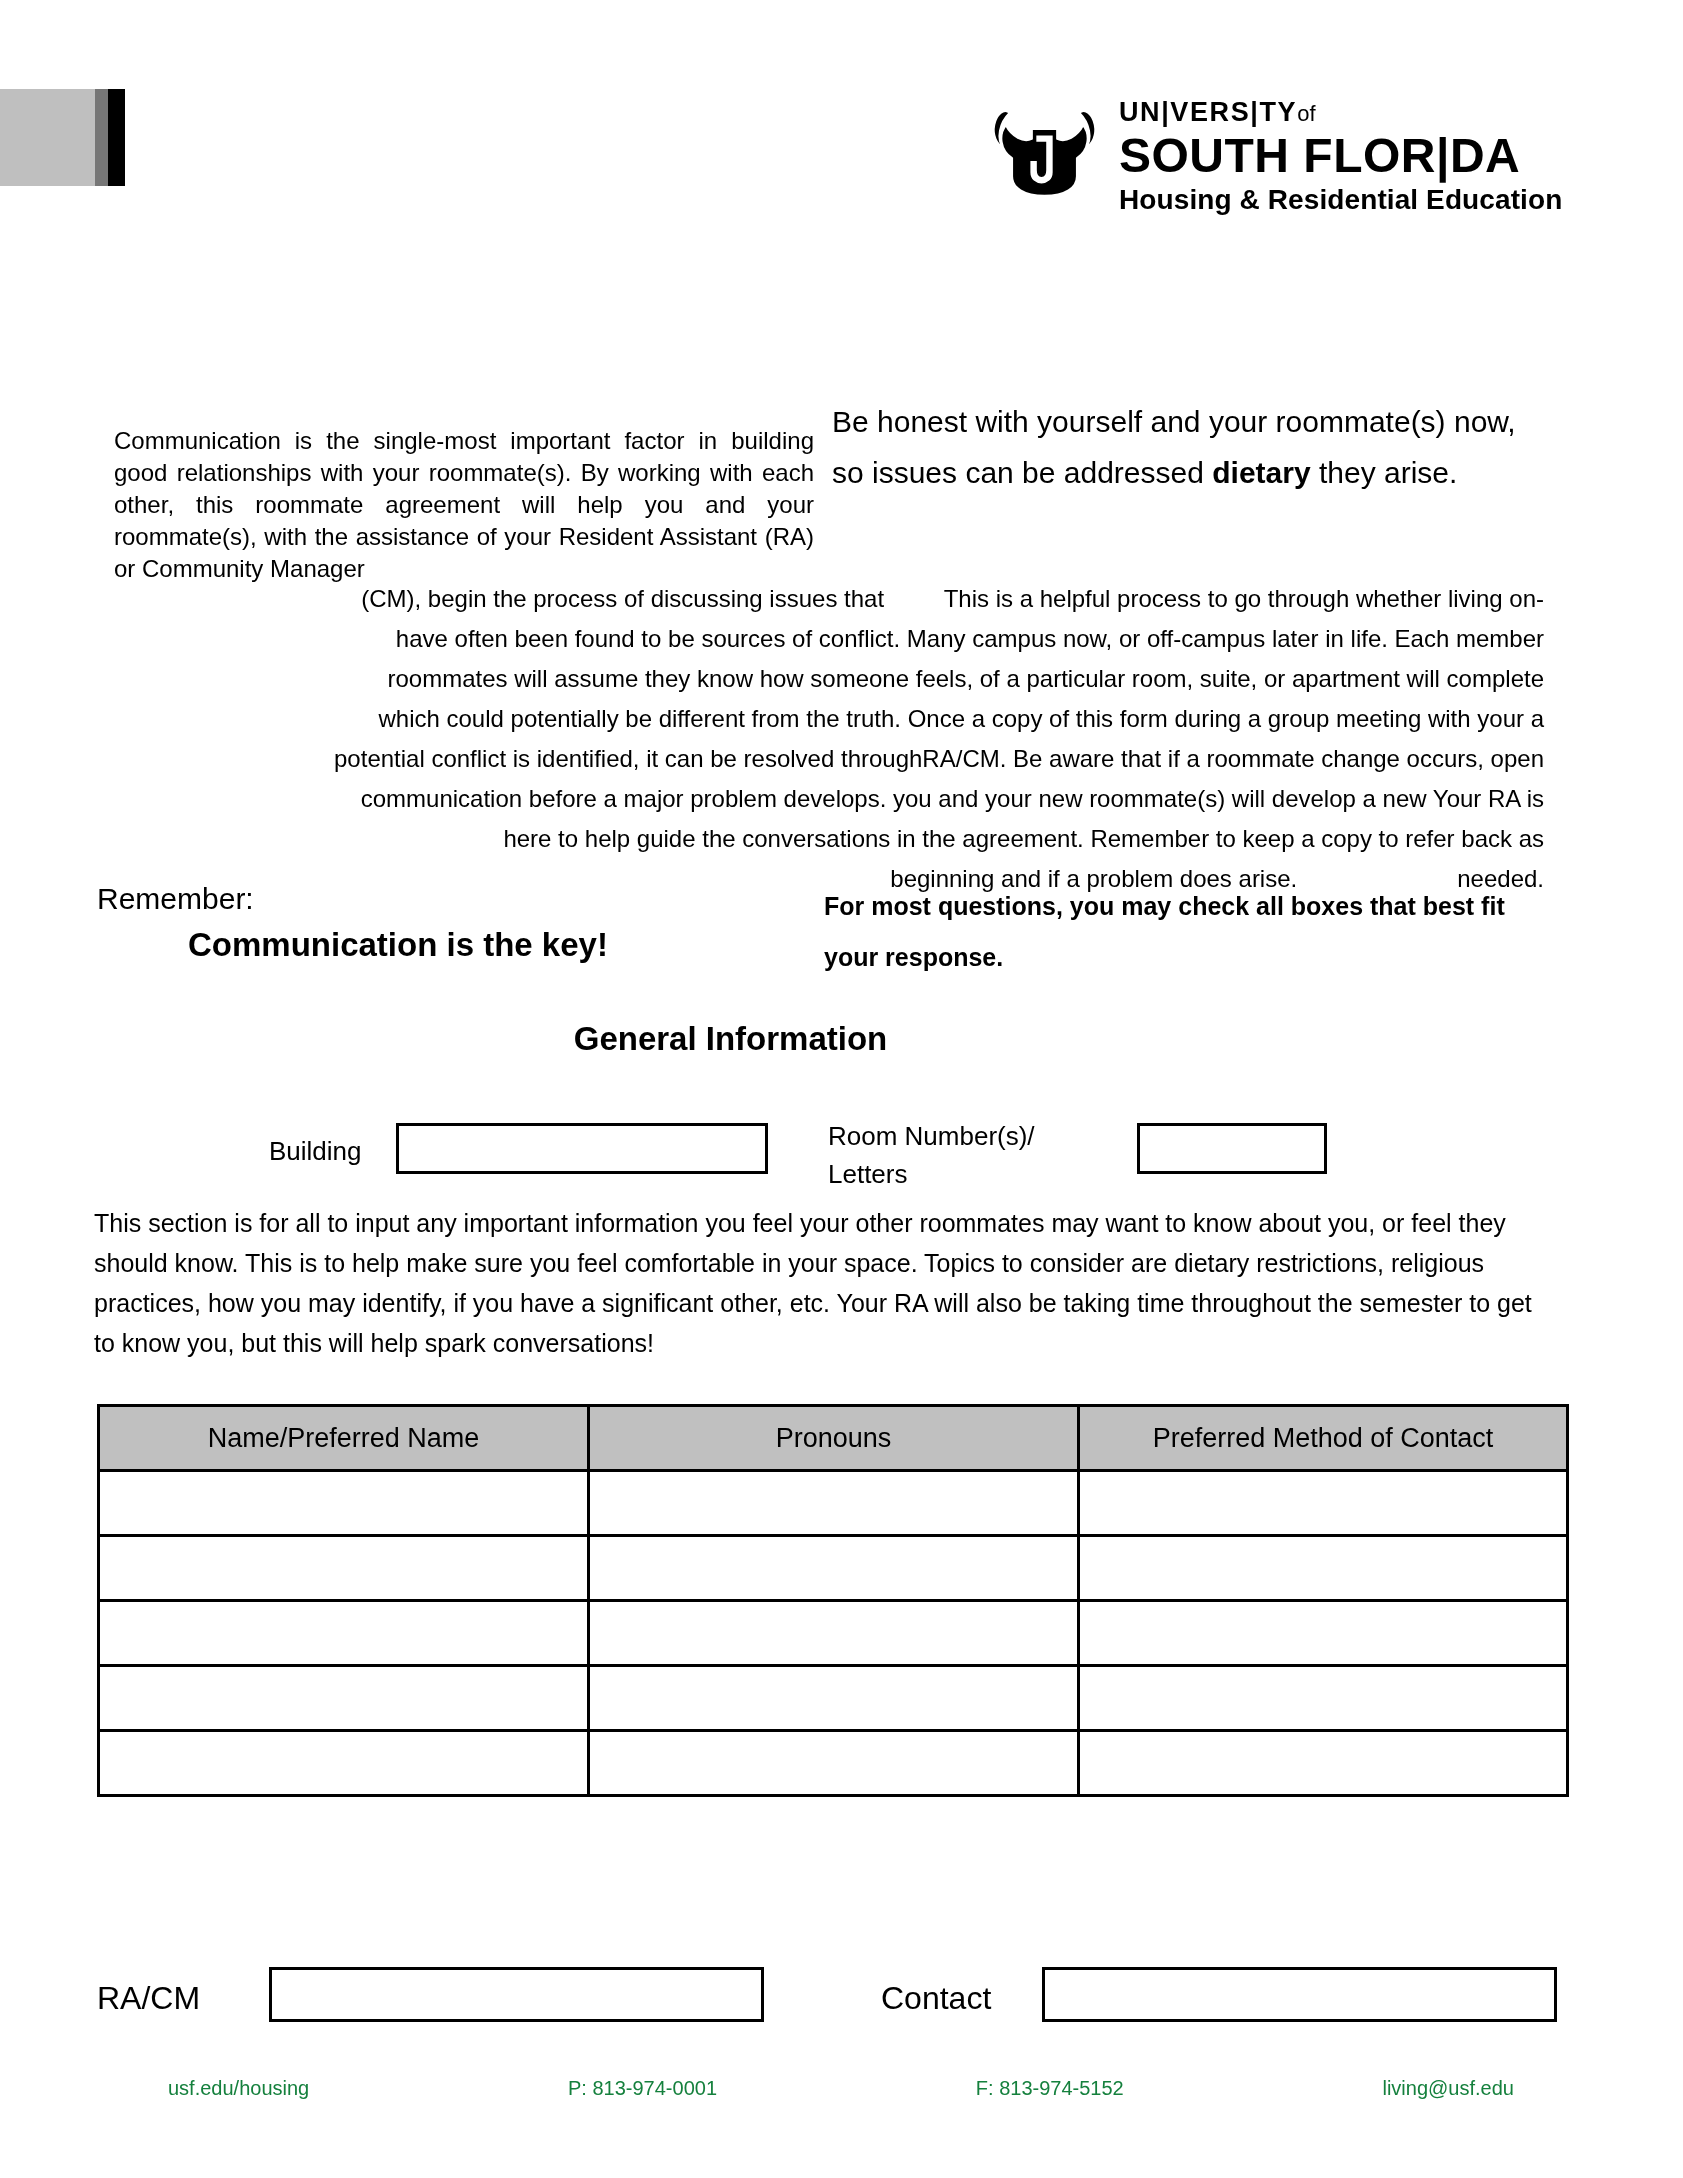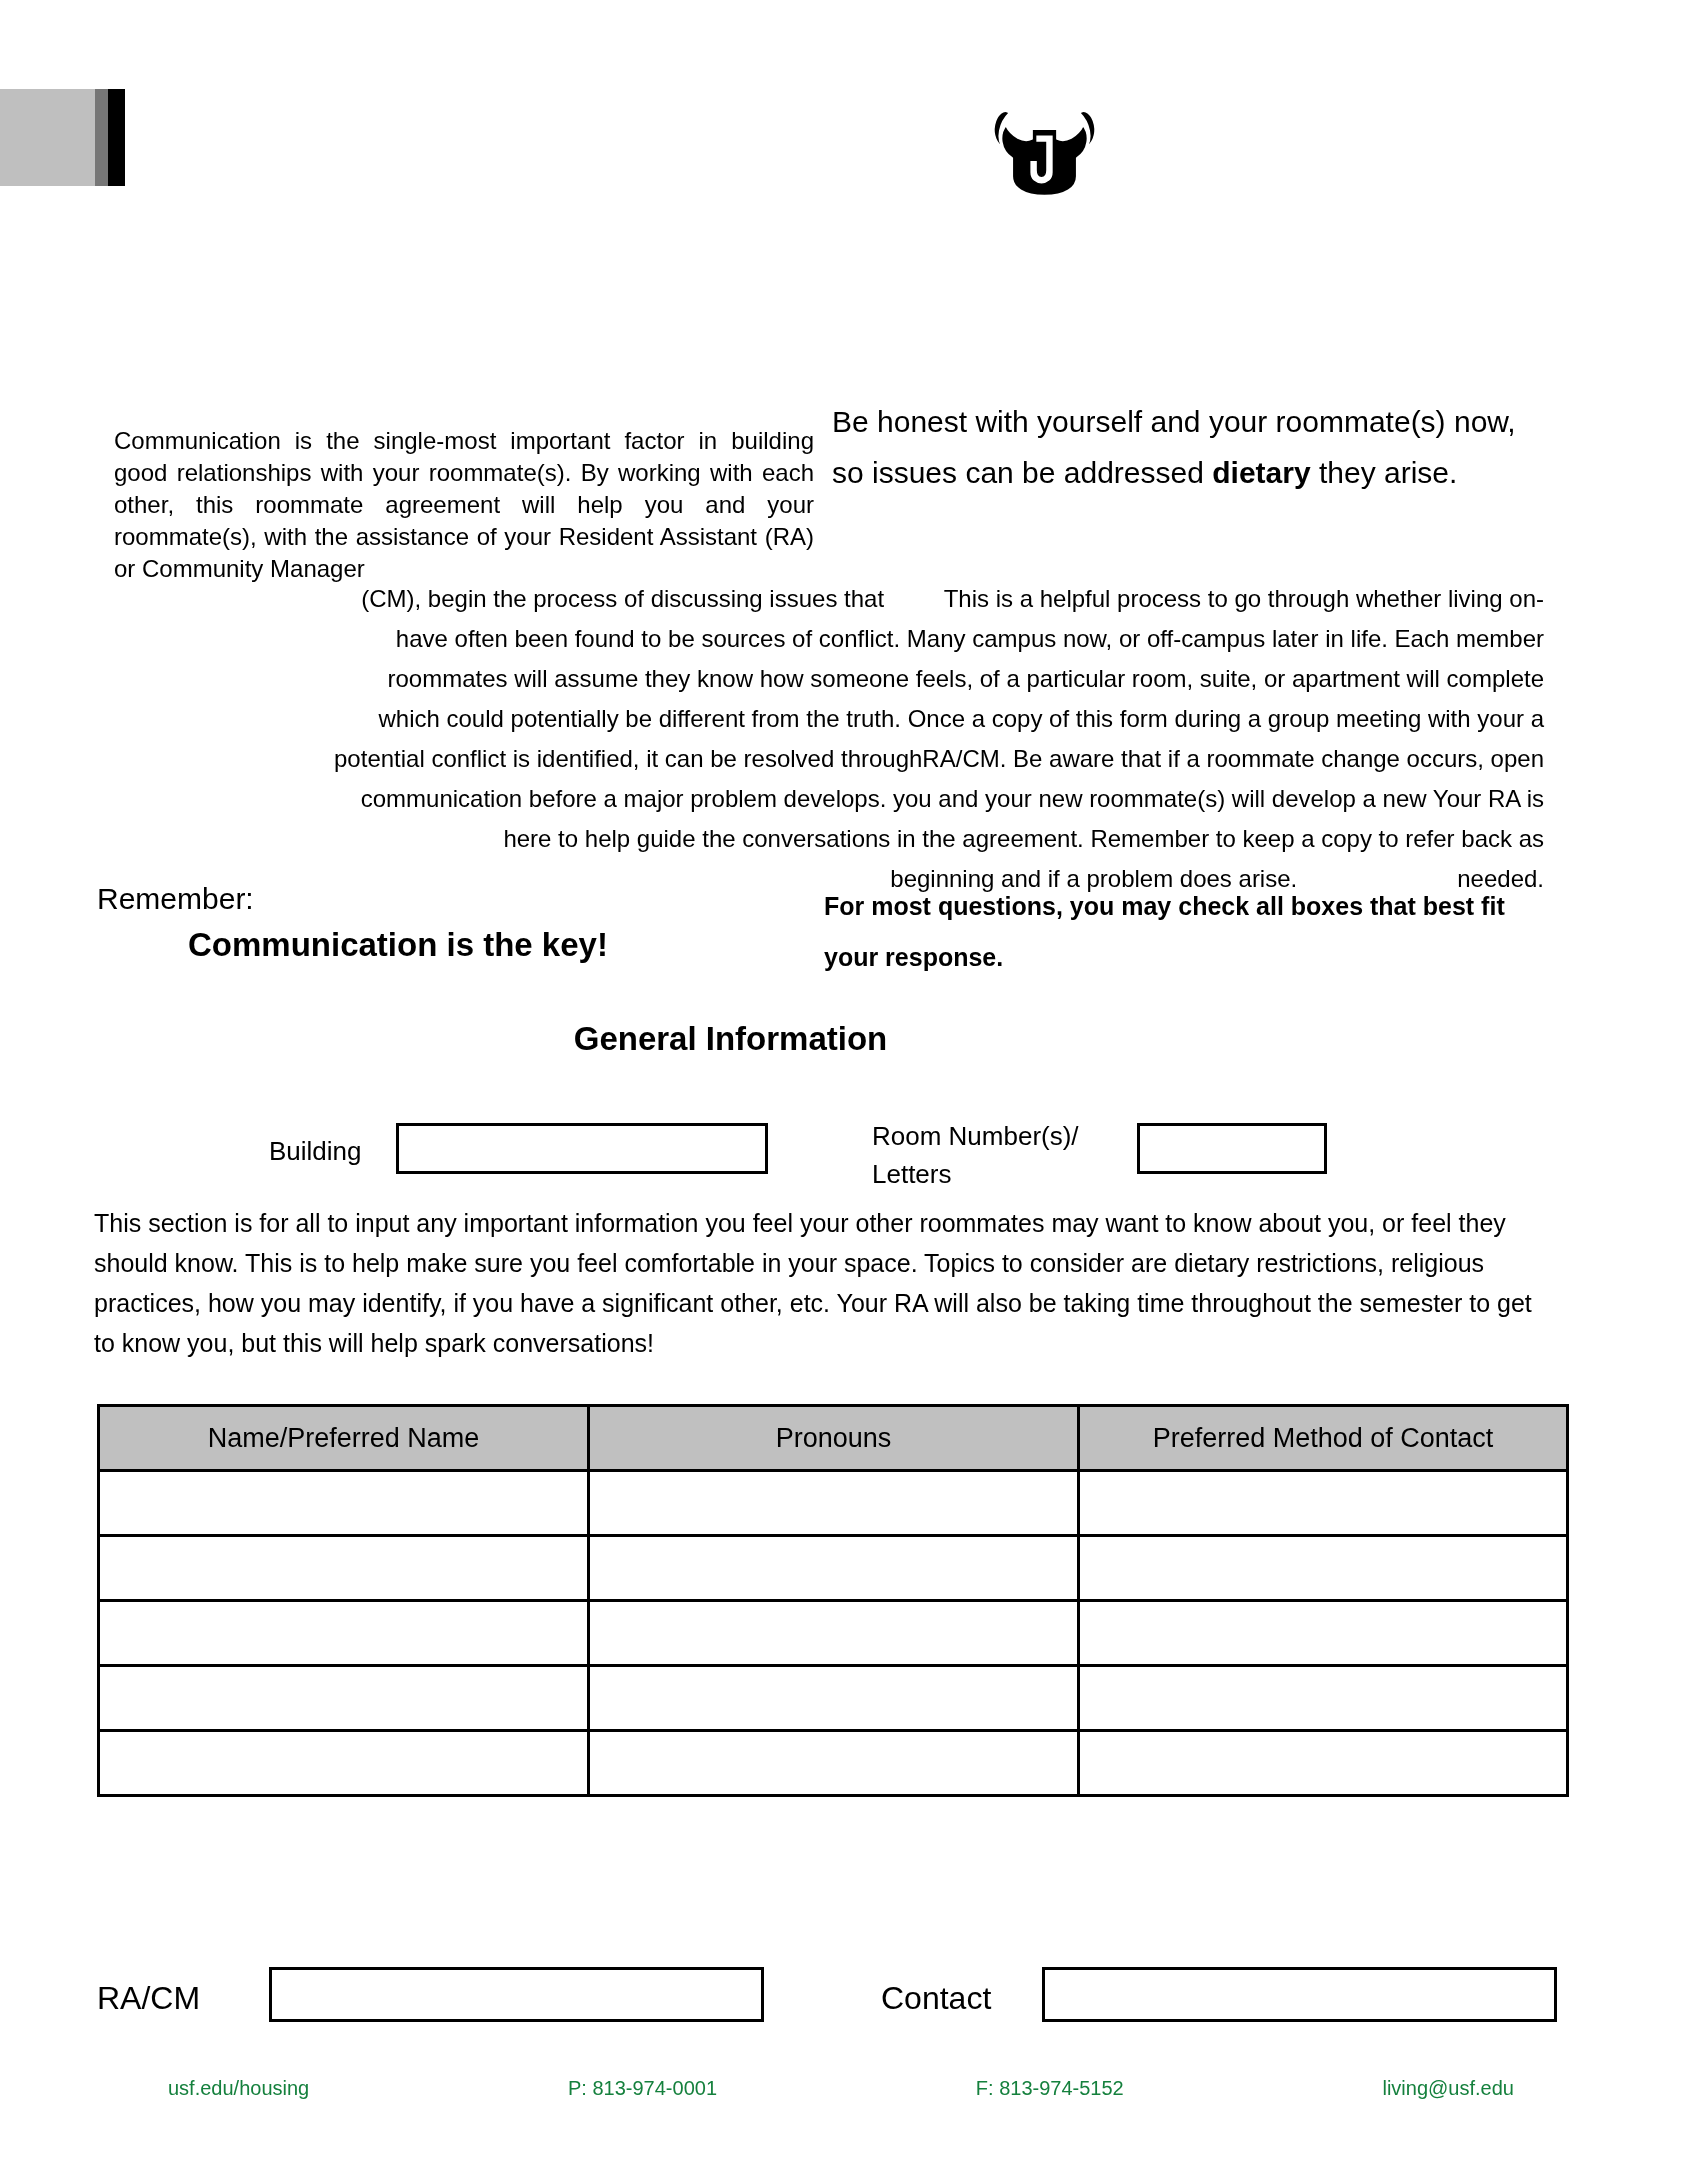--- a/index.html
+++ b/index.html
@@ -192,21 +192,21 @@
     left: 396px;
     top: 1123px;
     width: 372px;
     height: 51px;
     border: 3px solid #000;
     background: #fff;
     box-sizing: border-box;
   }
   .field-room-label {
     position: absolute;
-    left: 872px;
+    left: 828px;
     top: 1117px;
     font-size: 26px;
     line-height: 38px;
     width: 228px;
   }
   .field-room-box {
     position: absolute;
     left: 1137px;
     top: 1123px;
     width: 190px;
@@ -318,20 +318,25 @@
           <path d="M20 14 C10 24, 6 40, 14 50 C6 46, 2 36, 4 26 C6 16, 14 8, 20 14 Z" fill="#000" stroke="#fff" stroke-width="2.5"></path>
           <path d="M90 14 C100 24, 104 40, 96 50 C104 46, 108 36, 106 26 C104 16, 96 8, 90 14 Z" fill="#000" stroke="#fff" stroke-width="2.5"></path>
           <path d="M16 26 C8 36, 10 52, 22 60 L22 78 C22 90, 34 98, 55 98 C76 98, 88 90, 88 78
                    L88 60 C100 52, 102 36, 94 26 C88 38, 76 44, 68 40 L68 30 L42 30 L42 40
                    C34 44, 22 38, 16 26 Z" fill="#000" stroke="#fff" stroke-width="2.5"></path>
           <path d="M46 36 L64 36 L64 74 C64 82, 58 86, 52 86 C46 86, 40 82, 40 74 L40 62 L48 62 L48 72
                    C48 76, 50 78, 52 78 C54 78, 56 76, 56 72 L56 44 L46 44 Z" fill="#fff" stroke="#000" stroke-width="1.5"></path>
         </g>
       </svg>
     </div>
+    <div class="logo-text">
+      <div class="logo-line1"><span>UN|VERS|TY</span><span class="of">of</span></div>
+      <div class="logo-line2">SOUTH FLOR|DA</div>
+      <div class="logo-line3">Housing &amp; Residential Education</div>
+    </div>
   </div>
 </div>
 
 <div class="intro-left">Communication is the single-most important factor in building good relationships with your roommate(s). By working with each other, this roommate agreement will help you and your roommate(s), with the assistance of your Resident Assistant (RA) or Community Manager</div>
 
 <div class="intro-right"><span>Be honest with yourself and your roommate(s) now, so issues can be addressed </span><b>dietary</b><span> they arise.</span></div>
 
 <div class="merged-para">(CM), begin the process of discussing issues that         This is a helpful process to go through whether living on-
 have often been found to be sources of conflict. Many campus now, or off-campus later in life. Each member
 roommates will assume they know how someone feels, of a particular room, suite, or apartment will complete

